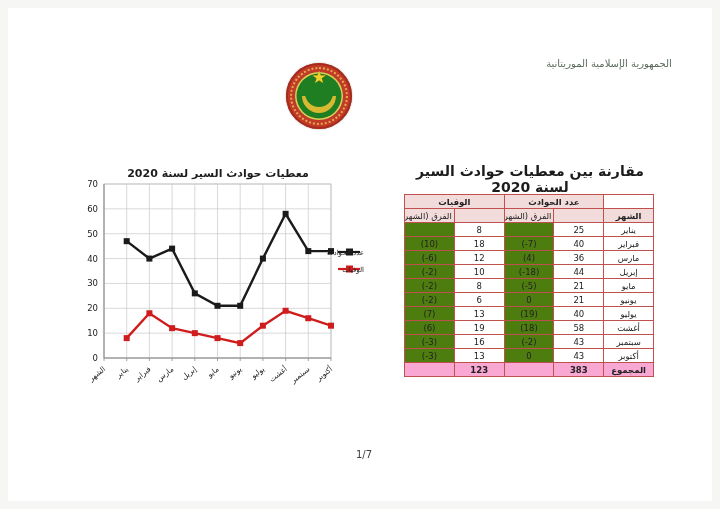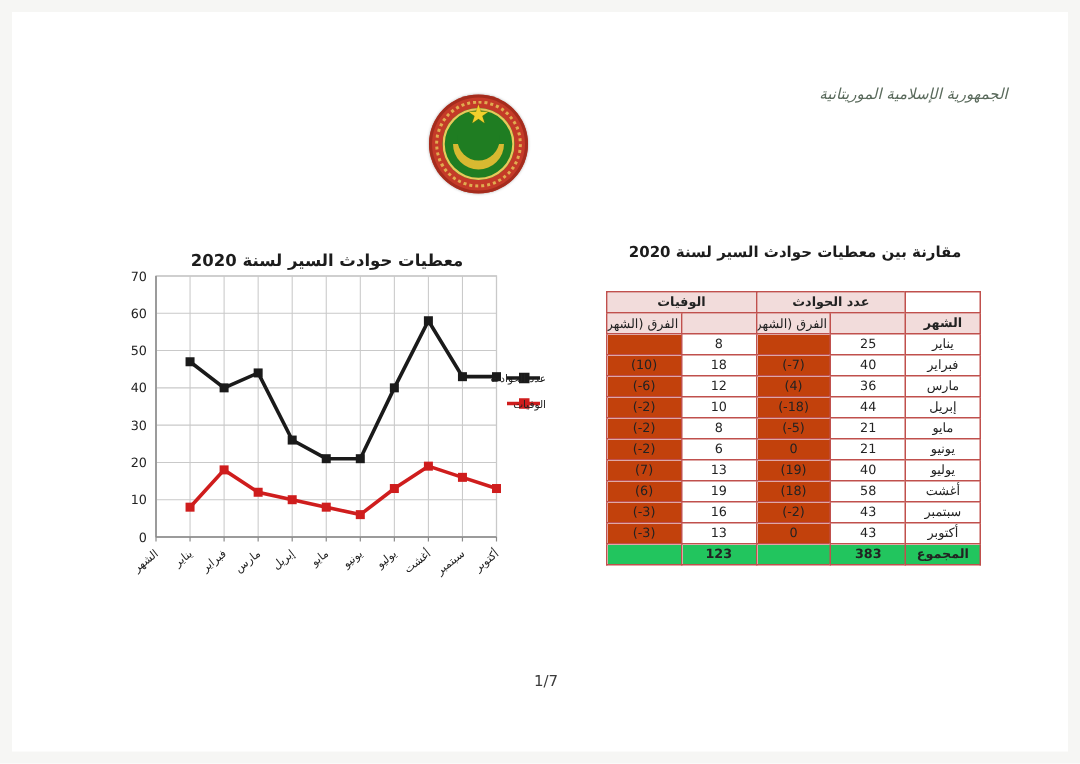--- a/index.html
+++ b/index.html
@@ -8,21 +8,21 @@
     font-family:"DejaVu Sans","Liberation Sans",sans-serif;
     overflow:hidden;
   }
   .page{position:absolute;left:8px;top:8px;width:704px;height:493px;background:#ffffff;}
 
   
   .letterhead{
     position:absolute;right:14px;top:50px;width:178px;
     text-align:center;color:#5a6a5c;direction:rtl;
   }
-  .lh1{font-size:10px;letter-spacing:0.2px;font-style:italic;}
+  .lh1{font-size:10px;letter-spacing:0.2px;}
   .lh2{font-size:8.5px;margin-top:4px;}
   .lh3{font-size:10px;margin-top:4px;}
 
   
   .emblem{position:absolute;left:278px;top:55px;width:66px;height:66px;}
   .emblem .ring{
     position:absolute;left:0;top:0;width:66px;height:66px;border-radius:50%;
     background:#c43a28;box-shadow:inset 0 0 0 2px #a52c1d, 0 0 2px rgba(0,0,0,.35);
   }
   .emblem .ringtext{
@@ -53,39 +53,39 @@
   
   .chart-title{
     position:absolute;left:86px;top:146px;width:248px;text-align:center;
     font-size:11px;font-weight:bold;color:#1c1c1c;direction:rtl;margin-top:13px;
   }
   .chart-box{position:absolute;left:58px;top:162px;width:346px;height:228px;}
 
   
   .table-title{
     position:absolute;left:394px;top:155px;width:256px;text-align:center;
-    font-size:10px;font-weight:bold;color:#1c1c1c;direction:rtl;
+    font-size:14px;font-weight:bold;color:#1c1c1c;direction:rtl;
   }
   table.cmp{
     position:absolute;left:396px;top:186px;width:250px;
     border-collapse:collapse;direction:rtl;table-layout:fixed;
   }
   table.cmp td{
     border:1px solid #c0504d;font-size:8.5px;color:#222;
     height:13px;padding:0 2px;text-align:center;overflow:hidden;white-space:nowrap;
   }
   td.hdr{background:#f2dcdb;font-weight:bold;font-size:8.8px;color:#1d1d1d;}
   td.hdr2{background:#f2dcdb;font-size:7.6px;color:#1d1d1d;}
   td.monthcell{text-align:right;padding-right:4px;background:#ffffff;}
   td.valcell{background:#ffffff;}
-  td.diffcell{direction:ltr;background:#c2410c;font-size:8px;}
+  td.diffcell{direction:ltr;background:#4d7c0f;font-size:8px;}
   td.diff-pos{color:#c00000;}
   td.diff-neg{color:#00b050;}
   td.diff-zero{color:#222;}
-  tr.totalrow td{background:#22c55e;font-weight:bold;}
+  tr.totalrow td{background:#f9a8d4;font-weight:bold;}
   td.corner{background:#ffffff;}
 
   
   .pageno{position:absolute;left:348px;top:441px;font-size:10px;color:#3c3c3c;}
 </style>
 </head>
 <body>
 
 <div class="page">
 

